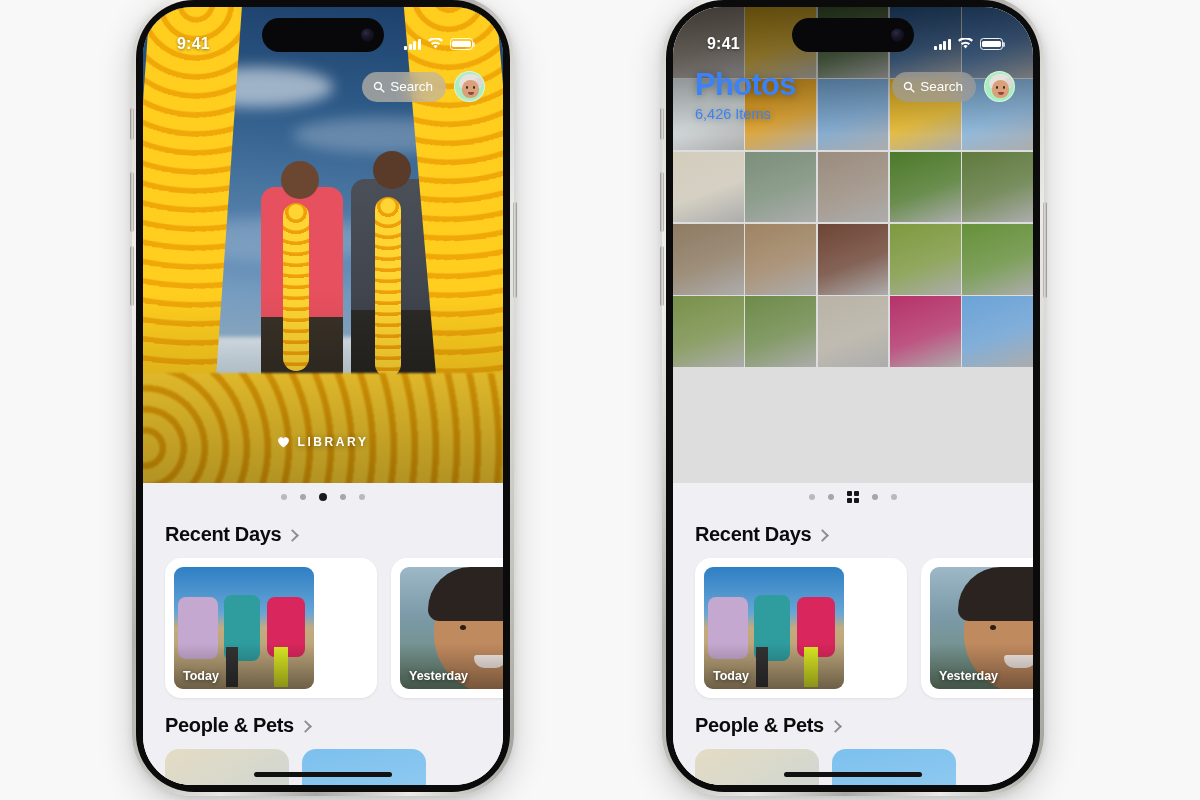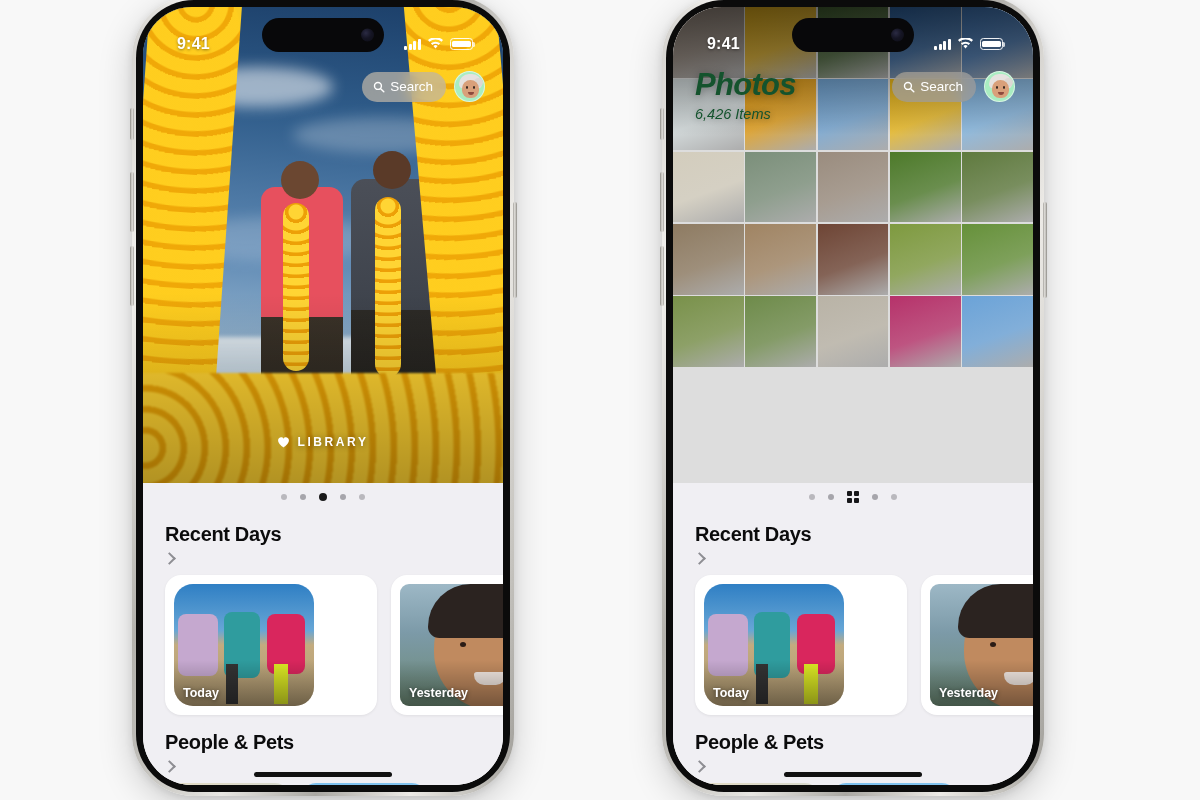--- a/index.html
+++ b/index.html
@@ -79,21 +79,21 @@
   .batt::after { content:""; position:absolute; right:-3.2px; top:3.2px;
     width:2px; height:5px; background: rgba(255,255,255,.75); border-radius:0 1.5px 1.5px 0; }
   .batt span { position:absolute; inset:1.4px; background:#fff; border-radius:1.6px; display:block; }
 
   
   .topbar {
     position: absolute; top: 56px; left: 0; right: 0; z-index: 35;
     display: flex; align-items: flex-start; justify-content: space-between;
     padding: 6px 18px 0 20px;
   }
-  .title-block { color: #14532d; padding-left: 2px; font-style: italic; }
+  .title-block { color: #3b82f6; padding-left: 2px; }
   .big-title { font-size: 31px; font-weight: 700; letter-spacing: -.7px; line-height: 1.05;
     text-shadow: 0 1px 8px rgba(0,0,0,.35); }
   .sub-count { font-size: 14.5px; font-weight: 400; margin-top: 4px;
     text-shadow: 0 1px 6px rgba(0,0,0,.35); }
   .top-right { display: flex; align-items: center; gap: 8px; margin-top: 2px; }
   .search-pill {
     display: flex; align-items: center; gap: 5px;
     height: 30px; padding: 0 13px 0 11px; border-radius: 16px;
     background: rgba(190,182,168,.72);
     backdrop-filter: blur(8px);
@@ -176,31 +176,31 @@
   
   .panel { position:absolute; left:0; right:0; top:476px; bottom:0; background:#f0eff3; }
   .dots { display:flex; align-items:center; justify-content:center; gap:13px; height:28px; }
   .dot { width:6px; height:6px; border-radius:50%; background:#b9b8bd; }
   .dot.m { background:#a6a5ab; }
   .dot.active { background:#1a1a1a; width:8px; height:8px; }
   .dot.gridicon { width:12px; height:12px; border-radius:1.5px; background:transparent;
     display:grid; grid-template-columns:1fr 1fr; grid-template-rows:1fr 1fr; gap:1.6px; }
   .dot.gridicon b { background:#17171a; border-radius:1px; display:block; }
 
-  .sec-head { display:flex; gap:7px; padding: 12px 22px 0 22px; flex-direction: column; }
+  .sec-head { display:flex; align-items:center; gap:7px; padding: 12px 22px 0 22px; }
   .sec-head .h { font-size: 20px; font-weight: 700; letter-spacing:-.35px; color:#0b0b0c; }
   .chev { width:9px; height:9px; border-right:2.4px solid #8e8e93; border-top:2.4px solid #8e8e93;
     transform: rotate(45deg); margin-top:1px; }
 
   .cards { display:flex; gap:14px; padding: 12px 0 0 22px; }
   .card { background:#fff; border-radius:16px; padding:9px; flex:0 0 auto;
     box-shadow: 0 1px 3px rgba(0,0,0,.07); }
   .card.big { width: 212px; display:flex; gap:5px; }
   .card.sml { width: 212px; }
-  .card .main { width: 140px; height: 122px; border-radius:19px; overflow:hidden; position:relative; }
+  .card .main { width: 140px; height: 122px; border-radius:9px; overflow:hidden; position:relative; }
   .card .strip { display:flex; flex-direction:column; gap:5px; width:49px; }
   .card .strip div { height: 37.3px; border-radius:6px; overflow:hidden; position:relative; }
   .card .full { width: 194px; height:122px; border-radius:9px; overflow:hidden; position:relative; }
   .tile-label { position:absolute; left:9px; bottom:6px; color:#fff; font-size:12.5px;
     font-weight:600; text-shadow: 0 1px 4px rgba(0,0,0,.6); z-index:3; }
   .tile-shade { position:absolute; left:0; right:0; bottom:0; height:46px; z-index:2;
     background: linear-gradient(180deg, rgba(0,0,0,0), rgba(0,0,0,.38)); }
 
   .pp-row { display:flex; gap:13px; padding: 12px 0 0 22px; }
   .pp { width:124px; height:124px; border-radius:14px; overflow:hidden; }

